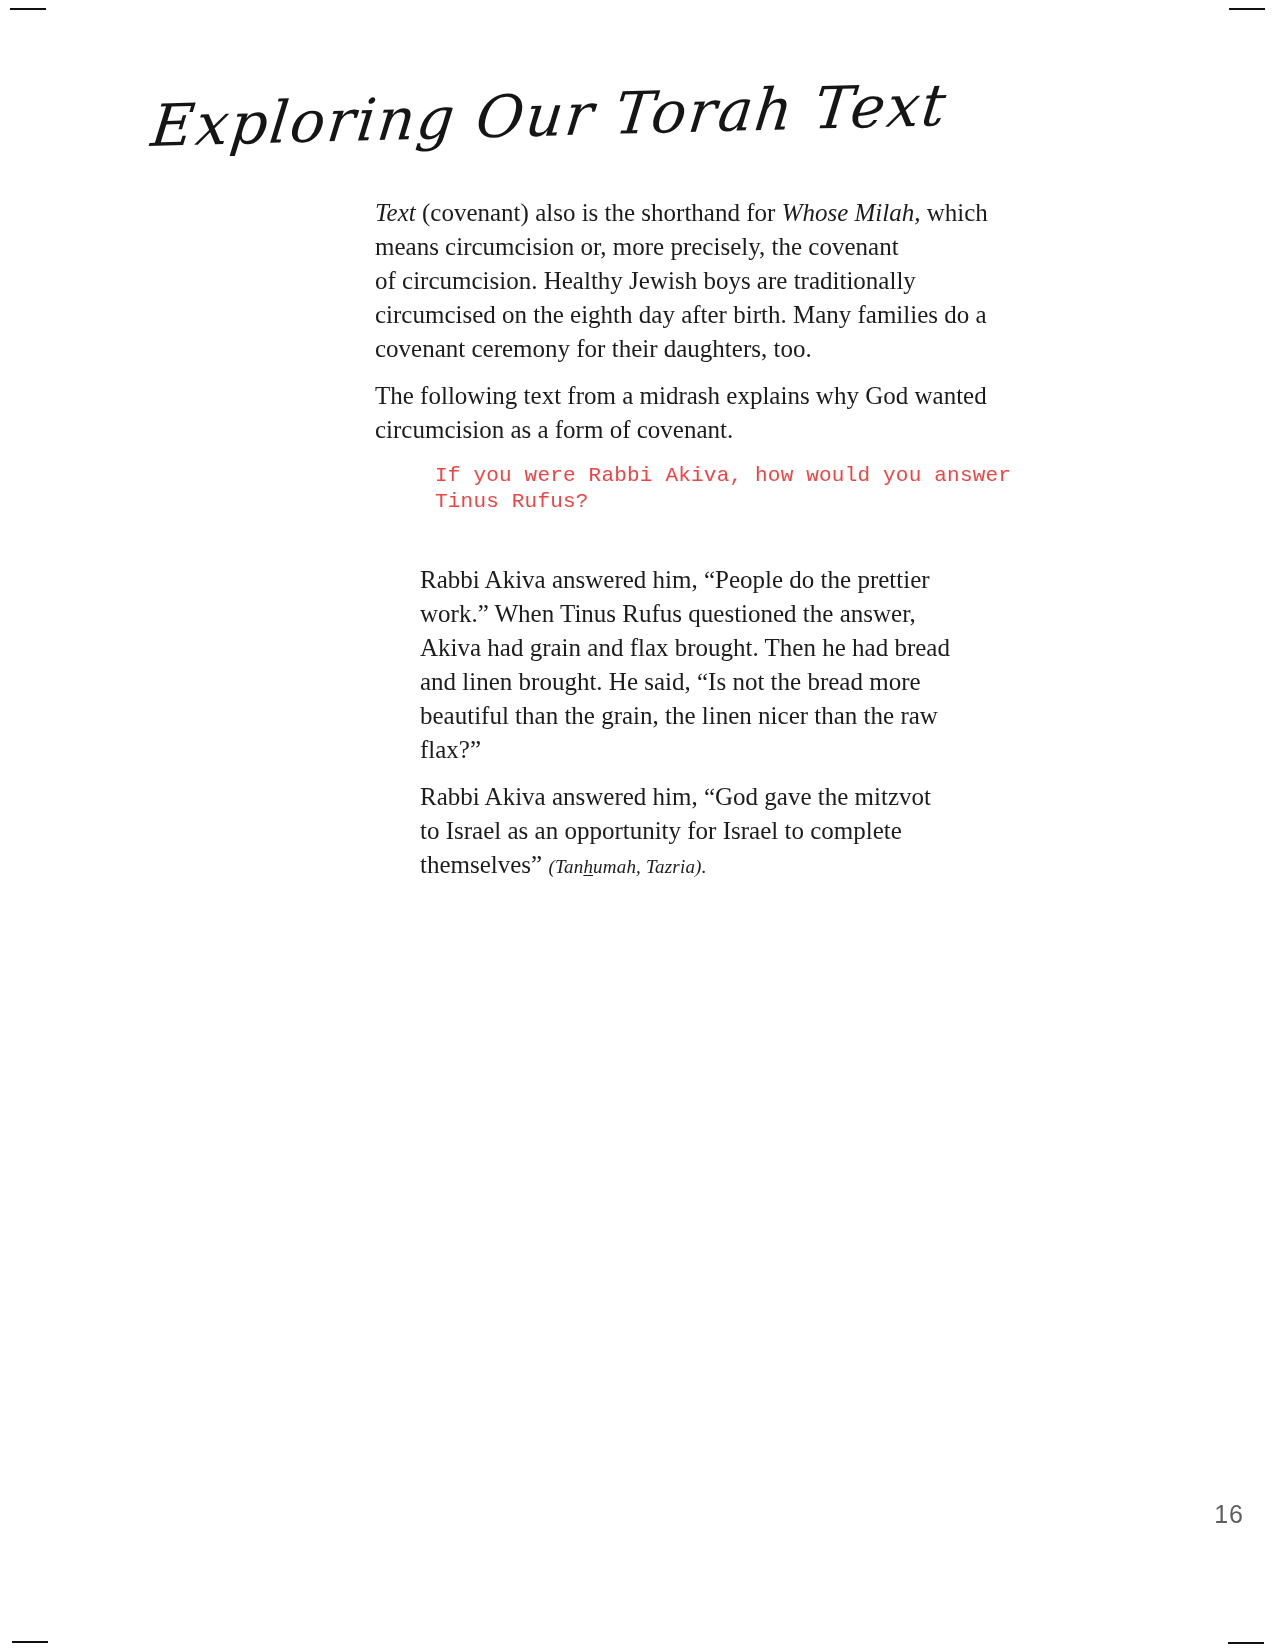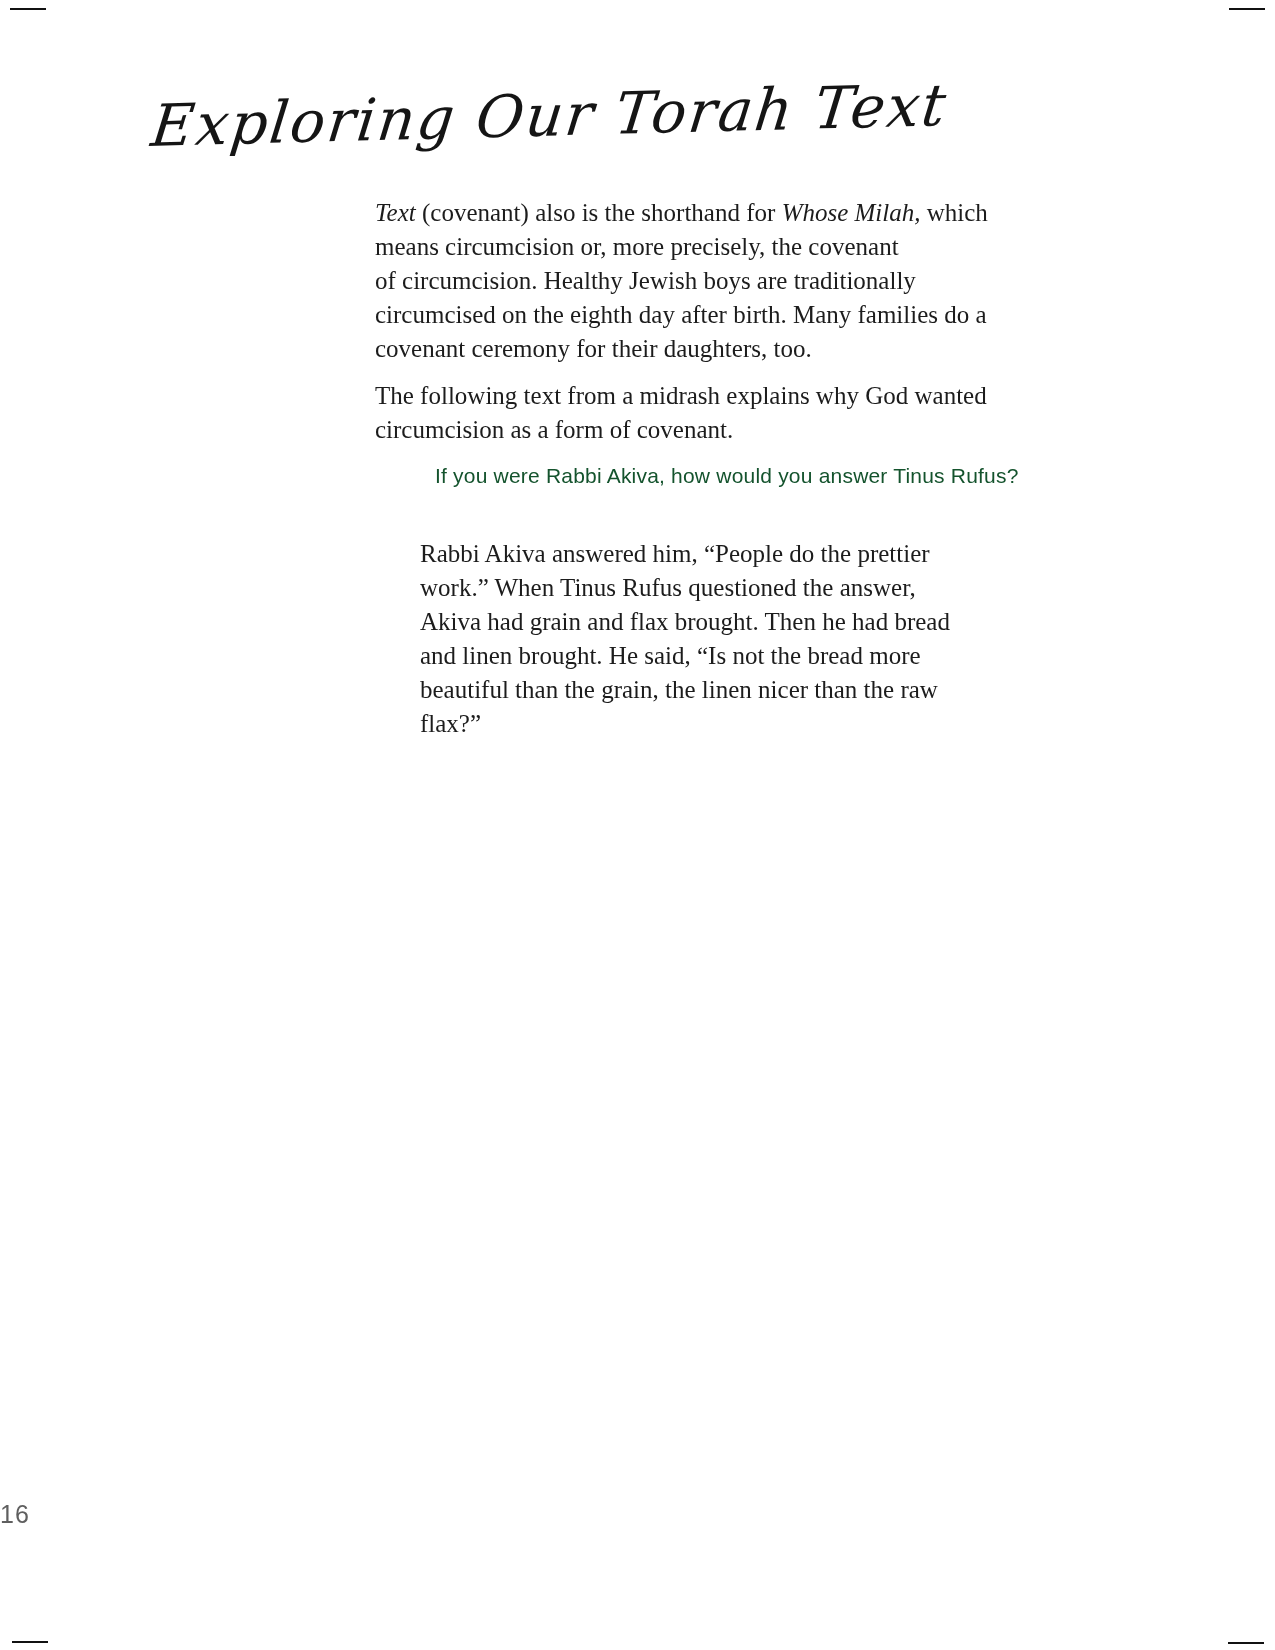--- a/index.html
+++ b/index.html
@@ -66,41 +66,41 @@
     font-style: italic;
     letter-spacing: 0.2px;
   }
   .citation .het {
     text-decoration: underline;
     text-underline-offset: 2px;
   }
 
   .prompt {
     margin-left: 60px !important;
-    font-family: Liberation Sans, sans-serif;
+    font-family: Liberation Mono, monospace;
     font-weight: 300;
     font-size: 21px !important;
     line-height: 26px !important;
-    color: #14532d;
+    color: #ef4444;
     letter-spacing: 0.2px;
   }
   .prompt.first {
     margin-top: 16px !important;
     margin-bottom: 48px !important;
   }
   .prompt.second {
     margin-top: 26px !important;
   }
 
   .folio {
     position: absolute;
     left: 0;
     top: 1500px;
     width: 1244px;
-    text-align: left;
+    text-align: right;
     font-family: "Liberation Sans", sans-serif;
     font-weight: 300;
     font-size: 25px;
     color: #5f5f5f;
     letter-spacing: 1px;
   }
 </style>
 </head>
 <body>
 
@@ -128,19 +128,22 @@
     <p class="prompt first">If you were Rabbi Akiva, how would you answer Tinus Rufus?</p>
 
     <p class="quote">Rabbi Akiva answered him, “People do the prettier
 work.” When Tinus Rufus questioned the answer,
 Akiva had grain and flax brought. Then he had bread
 and linen brought. He said, “Is not the bread more
 beautiful than the grain, the linen nicer than the raw
 flax?”</p>
 
 
+    <p class="quote last"><span>Rabbi Akiva answered him, “God gave the mitzvot
+to Israel as an opportunity for Israel to complete
+themselves” </span><span class="citation"><span>(Tan</span><span class="het">h</span><span>umah, Tazria).</span></span></p>
 
 
   </div>
 
   <div class="folio">16</div>
 
 </div>
 
 </body></html>

